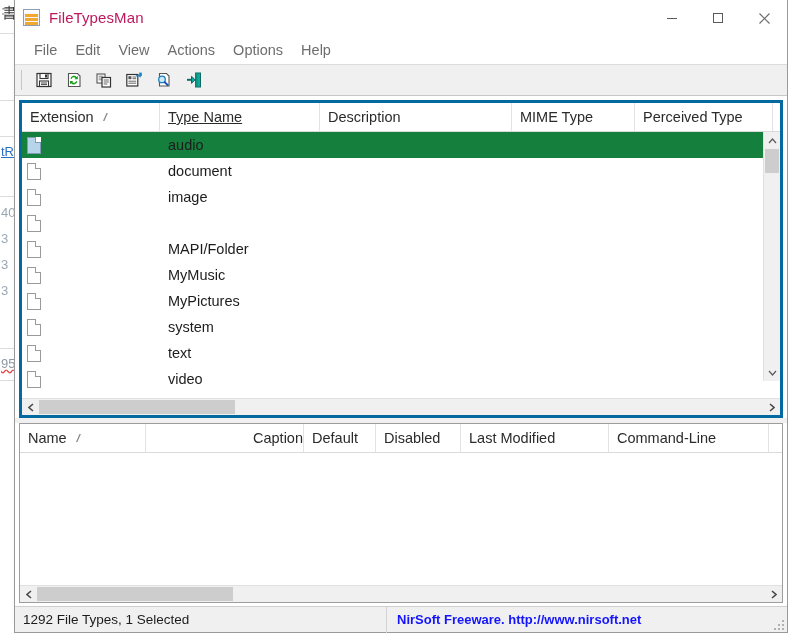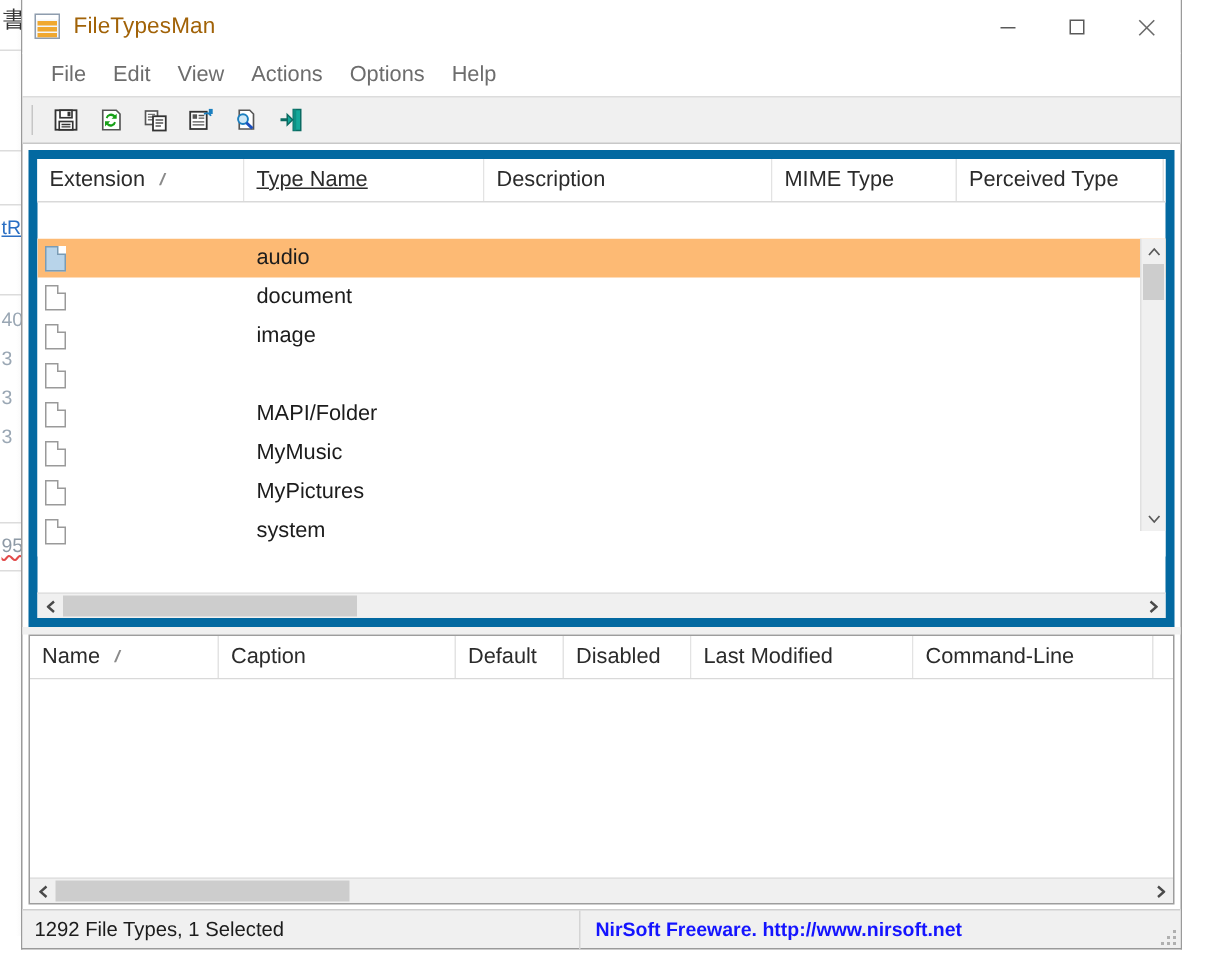--- a/index.html
+++ b/index.html
@@ -86,21 +86,21 @@
     background: #f0a830;
   }
   #app-icon .bar.b1 { top: 4px; }
   #app-icon .bar.b2 { top: 8px; }
   #app-icon .bar.b3 { top: 12px; }
   #app-icon .cap {
     position: absolute; top: 0; left: 0; right: 0; height: 3px;
     background: #ffffff;
   }
   #title-text {
-    font-size: 15px; color: #a16207; letter-spacing: .1px;
+    font-size: 15px; color: #be185d; letter-spacing: .1px;
   }
   .wbtns { position: absolute; right: 0; top: 0; height: 36px; display: flex; }
   .wbtn {
     width: 46px; height: 36px;
     display: flex; align-items: center; justify-content: center;
     cursor: default;
   }
   .wbtn svg { display: block; }
 
   
@@ -132,25 +132,24 @@
     width: 28px; height: 26px;
     display: flex; align-items: center; justify-content: center;
     cursor: default;
     margin-right: 2px;
   }
 
   
   #pane-top {
     height: 318px; min-height: 318px;
     margin: 4px 4px 0 4px;
-    border: 6px solid #0369a1;
+    border: 3px solid #0369a1;
     background: #ffffff;
     display: flex; flex-direction: column;
     position: relative;
-    gap: 24px;
   }
   #splitter {
     height: 5px; min-height: 5px;
     background: #f0f0f0;
   }
   #pane-bottom {
     flex: 1;
     margin: 0 4px 0 4px;
     border: 1px solid #9d9d9d;
     background: #ffffff;
@@ -186,21 +185,21 @@
     background: #ffffff;
   }
   .lv-rows { position: absolute; inset: 0; }
   .lv-row {
     height: 26px;
     display: flex; align-items: center;
     font-size: 14.5px; color: #1c1c1c;
     cursor: default;
     white-space: nowrap;
   }
-  .lv-row.sel { background: #fdba74; }
+  .lv-row.sel { background: #15803d; }
   .cell-ext {
     width: 138px; display: flex; align-items: center; padding-left: 5px; flex: none;
   }
   .doc-ico {
     width: 14px; height: 17px;
     border: 1px solid #9a9a9a;
     background: #ffffff;
     position: relative;
     flex: none;
   }
@@ -558,21 +557,21 @@
     </div>
 
     <div id="splitter"></div>
 
     <div id="pane-bottom">
       <div class="lv-head" id="ac-head">
           <div class="col" style="width: 126px; flex: 0 0 auto;">
             <span>Name</span>
             <span class="sort-mark">/</span>
           </div>
-          <div class="col" style="width: 158px; flex: 0 0 auto;">
+          <div class="col" style="width: 158px; flex: 0 0 auto; justify-content: flex-end;">
             <span>Caption</span>
           </div>
           <div class="col" style="width: 72px; flex: 0 0 auto;">
             <span>Default</span>
           </div>
           <div class="col" style="width: 85px; flex: 0 0 auto;">
             <span>Disabled</span>
           </div>
           <div class="col" style="width: 148px; flex: 0 0 auto;">
             <span>Last Modified</span>

